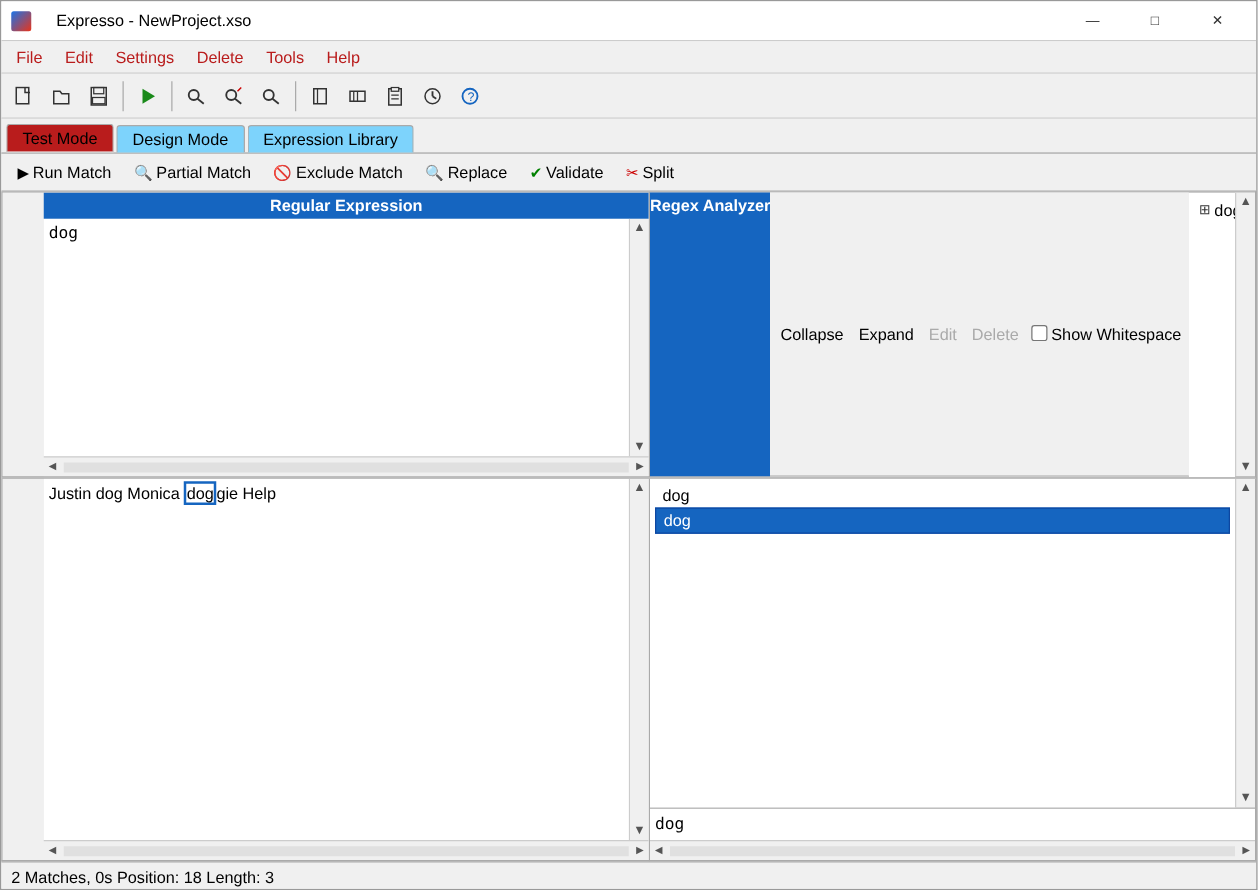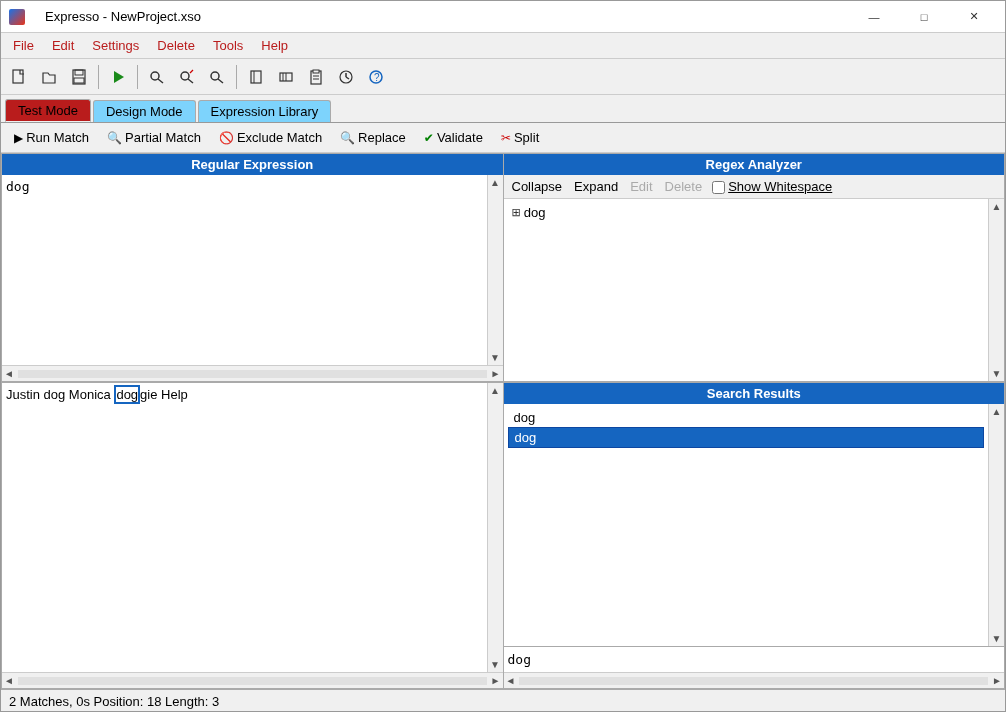--- a/index.html
+++ b/index.html
@@ -160,20 +160,21 @@
       flex: 1;
     }
 
     
     .panel {
       display: flex;
       flex-direction: column;
       flex: 1;
       border: 1px solid #aaa;
       overflow: hidden;
+      padding-left: 33px;
     }
     .panel-header {
       background: #1565C0;
       color: #fff;
       text-align: center;
       padding: 3px 0;
       font-size: 13px;
       font-weight: bold;
     }
     .panel-content {
@@ -222,23 +223,22 @@
     .analyzer-tool-btn {
       cursor: pointer;
       color: #000;
       padding: 1px 2px;
     }
     .analyzer-tool-disabled {
       color: #aaa;
     }
     .show-whitespace-check {
       display: flex;
-      align-items: flex-end;
+      align-items: flex-start;
       gap: 3px;
-      text-decoration: underline;
     }
     .show-whitespace-check input { cursor: pointer; }
 
     
     .tree-item {
       display: flex;
       align-items: center;
       gap: 3px;
       padding: 2px 4px;
       cursor: pointer;
@@ -479,21 +479,21 @@
           <span class="v-scroll-arrow">▼</span>
         </div>
       </div>
       <div class="h-scroll">
         <span class="h-scroll-arrow">◄</span>
         <div class="h-scroll-track"></div>
         <span class="h-scroll-arrow">►</span>
       </div>
     </div>
 
-    <div style="flex:1; display:flex; flex-direction:column; border:1px solid #aaa; border-left:none;">
+    <div style="flex:1; display:flex; flex-direction:row; border:1px solid #aaa; border-left:none;">
       <div class="panel-header">
         <span>Regex Analyzer</span>
       </div>
       <div id="regex-analyzer-toolbar" style="display:flex; align-items:center; gap:8px; padding:3px 6px; background:#f0f0f0; border-bottom:1px solid #ccc; font-size:13px;">
         <span class="analyzer-tool-btn">Collapse</span>
         <span class="analyzer-tool-btn">Expand</span>
         <span class="analyzer-tool-btn analyzer-tool-disabled">Edit</span>
         <span class="analyzer-tool-btn analyzer-tool-disabled">Delete</span>
         <div class="show-whitespace-check">
           <input type="checkbox" style="">
@@ -528,23 +528,20 @@
         </div>
       </div>
       <div class="h-scroll">
         <span class="h-scroll-arrow">◄</span>
         <div class="h-scroll-track"></div>
         <span class="h-scroll-arrow">►</span>
       </div>
     </div>
 
     <div style="flex:1; display:flex; flex-direction:column; border:1px solid #aaa; border-left:none; border-top:none;">
-      <div class="panel-header">
-        <span>Search Results</span>
-      </div>
       <div style="display:flex; flex:1; overflow:hidden;">
         <div class="panel-content" style="flex:1; padding:4px;">
           <div class="result-item">
             <span>dog</span>
           </div>
           <div class="result-item selected" style="background:#1565C0; color:#fff; border:1px solid #0d47a1;">
             <span>dog</span>
           </div>
         </div>
         <div class="v-scroll">

